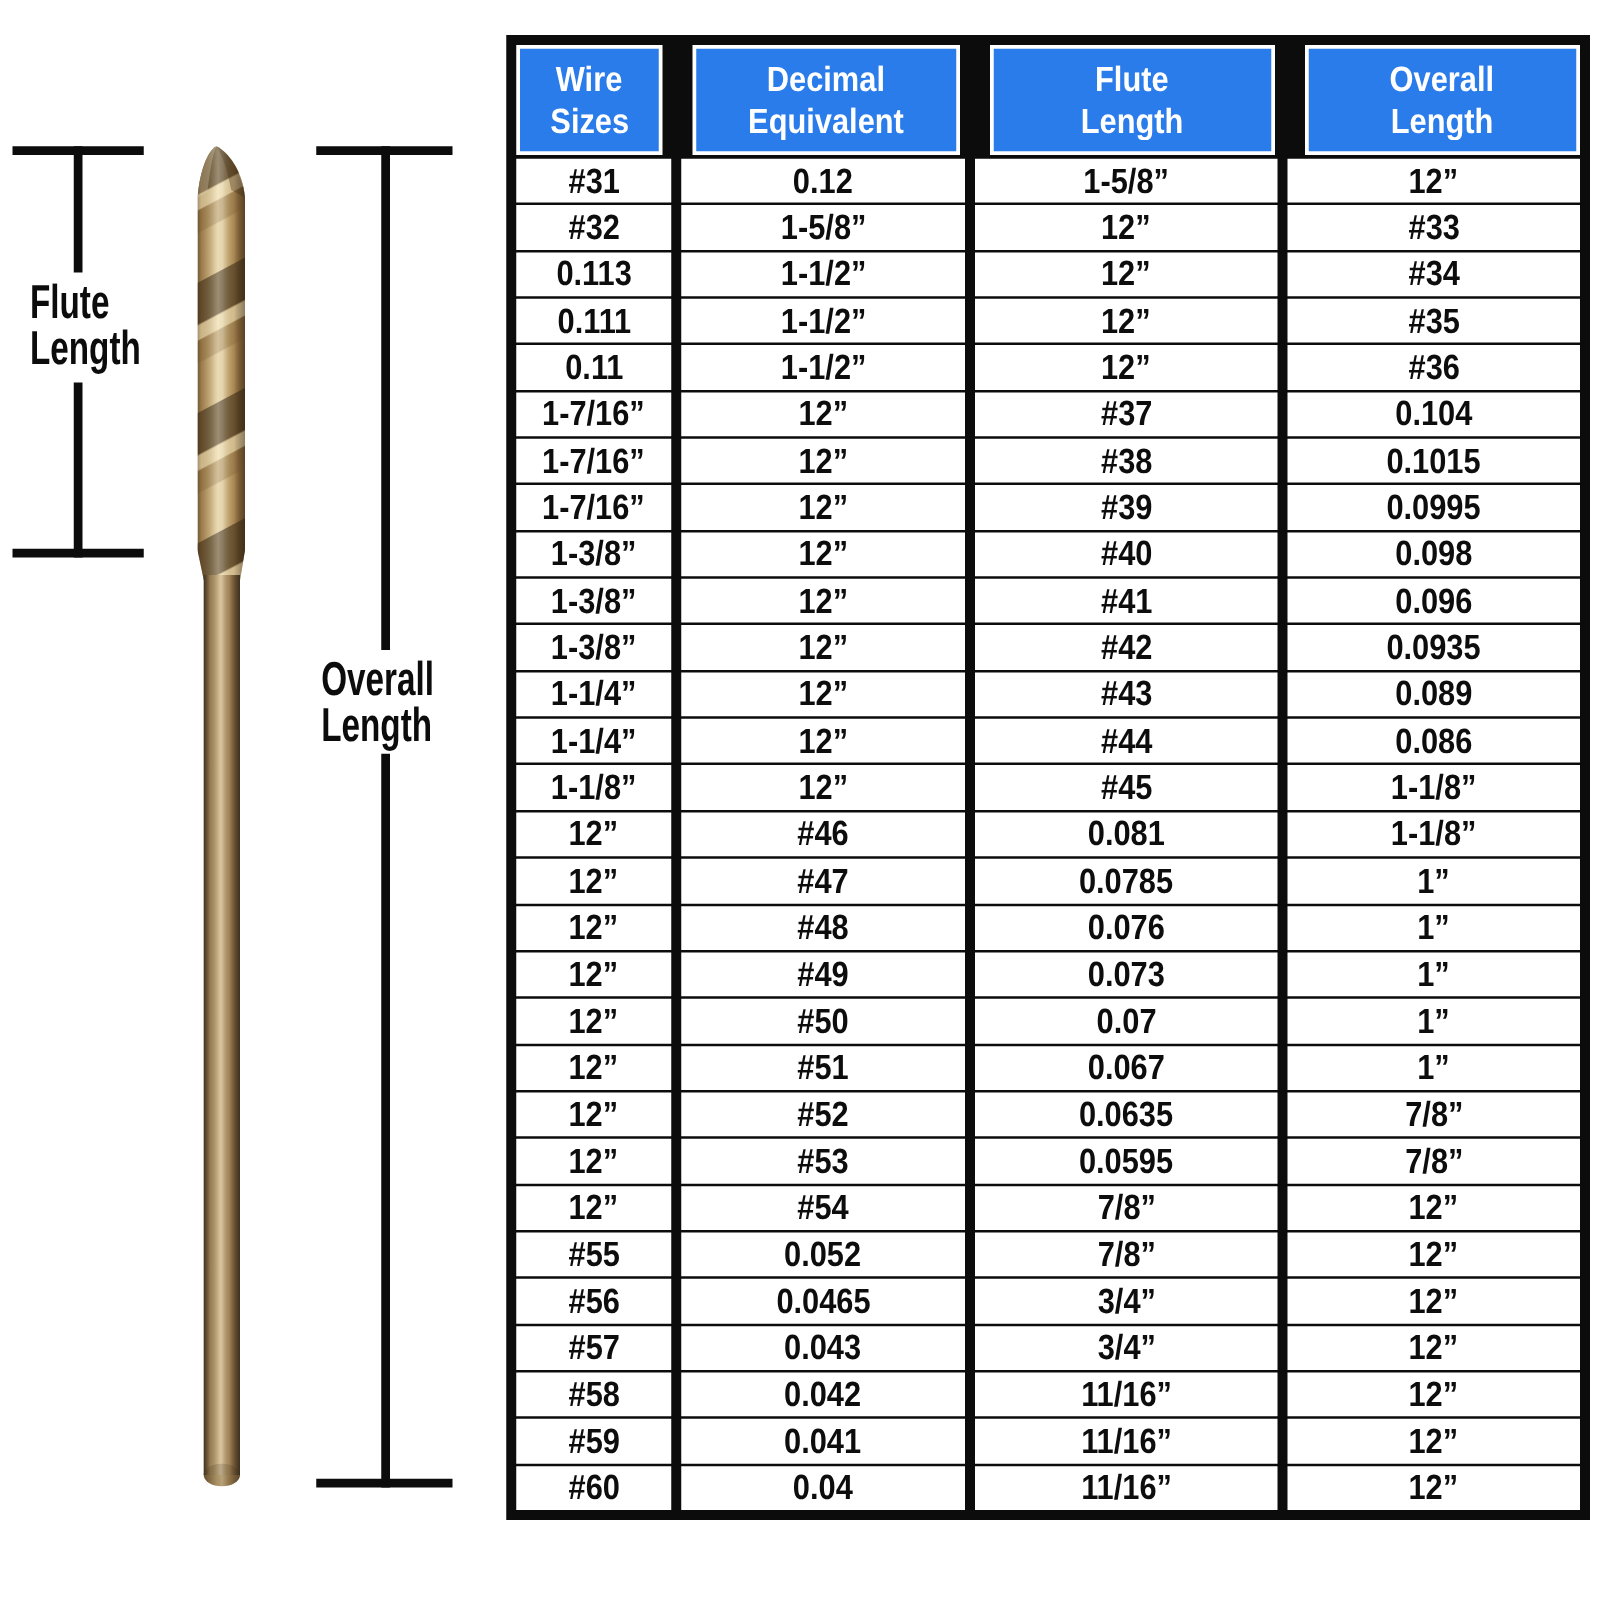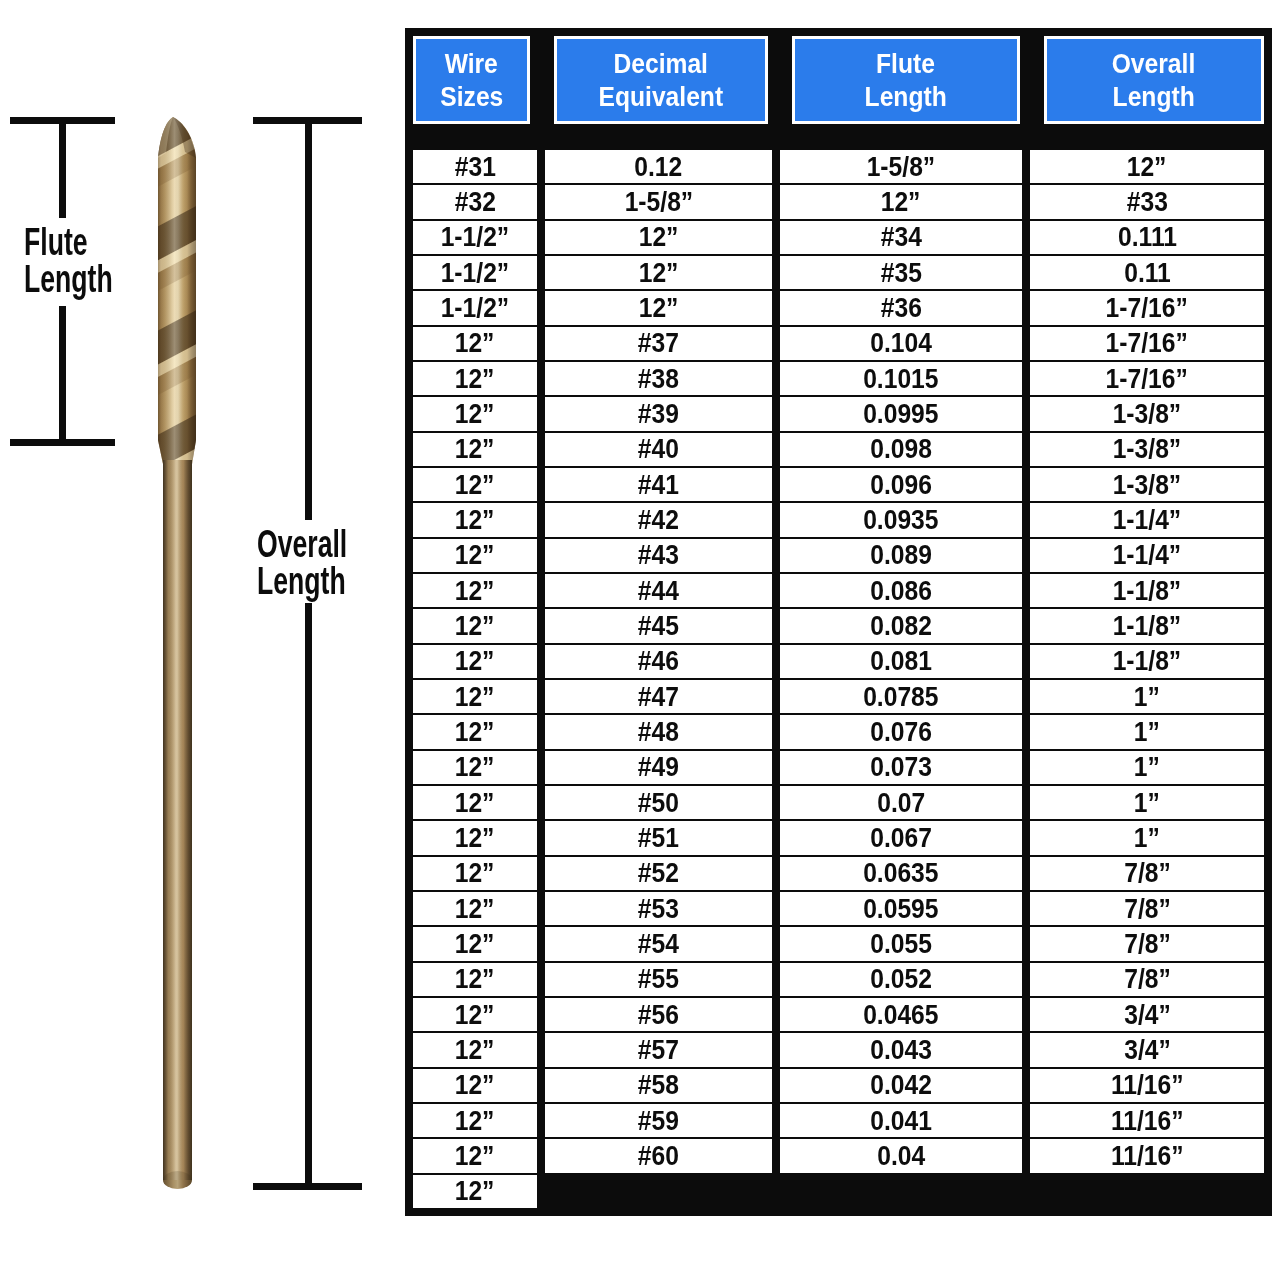--- a/index.html
+++ b/index.html
@@ -16,21 +16,21 @@
   
   .spec-table{position:absolute;left:405px;top:28px;width:867px;height:1188px;
               background:var(--line-color,#0c0c0c);padding:8px;box-sizing:border-box;
               display:flex;flex-direction:column;}
   .table-head{display:grid;grid-template-columns:124fr 227fr 242fr 234fr;
               column-gap:24px;height:88px;flex:none;}
   .hcell{background:#ffffff;padding:3px;box-sizing:border-box;}
   .hblue{height:100%;background:var(--header-bg,#2b7ceb);color:var(--header-fg,#ffffff);
          display:flex;flex-direction:column;align-items:center;justify-content:center;}
   .hline{font-weight:700;font-size:28px;line-height:33px;transform:scaleX(.88);white-space:nowrap;}
-  .table-body{flex:1;margin-top:26px;display:grid;grid-template-columns:124fr 227fr 242fr 234fr;
+  .table-body{flex:1;margin-top:3px;display:grid;grid-template-columns:124fr 227fr 242fr 234fr;
               grid-auto-rows:1fr;gap:2px 8px;}
   .cell{background:#ffffff;display:flex;align-items:center;justify-content:center;overflow:hidden;}
   .cell span{font-weight:700;font-size:28px;color:#0d0d0d;transform:scaleX(.88);white-space:nowrap;}
 </style>
 </head>
 <body>
 
 <div class="canvas">
 
   <svg id="drill-svg" width="50" height="1082" viewBox="0 0 50 1082" aria-hidden="true">
@@ -154,20 +154,23 @@
           <span>1-5/8”</span>
         </div>
     <div class="cell">
           <span>12”</span>
         </div>
 
     <div class="cell">
           <span>#33</span>
         </div>
     <div class="cell">
+          <span>0.113</span>
+        </div>
+    <div class="cell">
           <span>1-1/2”</span>
         </div>
     <div class="cell">
           <span>12”</span>
         </div>
 
     <div class="cell">
           <span>#34</span>
         </div>
     <div class="cell">
@@ -304,23 +307,20 @@
           <span>1-1/8”</span>
         </div>
     <div class="cell">
           <span>12”</span>
         </div>
 
     <div class="cell">
           <span>#45</span>
         </div>
     <div class="cell">
-          <span>0.082</span>
-        </div>
-    <div class="cell">
           <span>1-1/8”</span>
         </div>
     <div class="cell">
           <span>12”</span>
         </div>
 
     <div class="cell">
           <span>#46</span>
         </div>
     <div class="cell">
@@ -419,23 +419,20 @@
         </div>
     <div class="cell">
           <span>7/8”</span>
         </div>
     <div class="cell">
           <span>12”</span>
         </div>
 
     <div class="cell">
           <span>#54</span>
-        </div>
-    <div class="cell">
-          <span>0.055</span>
         </div>
     <div class="cell">
           <span>7/8”</span>
         </div>
     <div class="cell">
           <span>12”</span>
         </div>
 
     <div class="cell">
           <span>#55</span>

